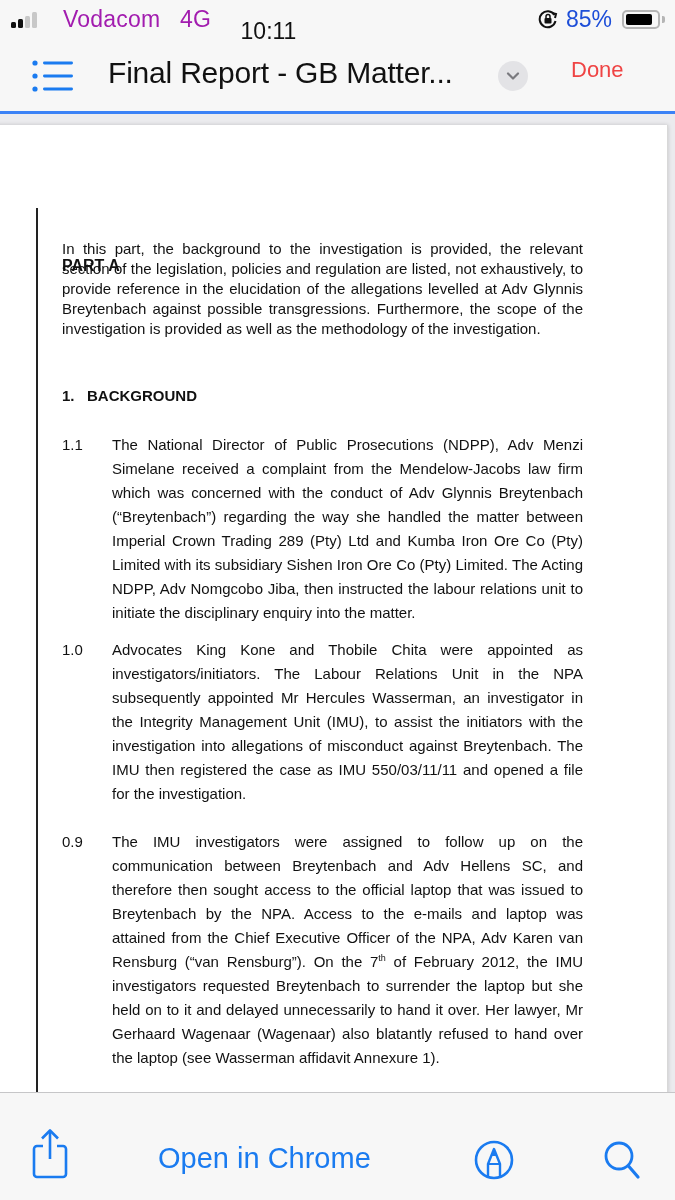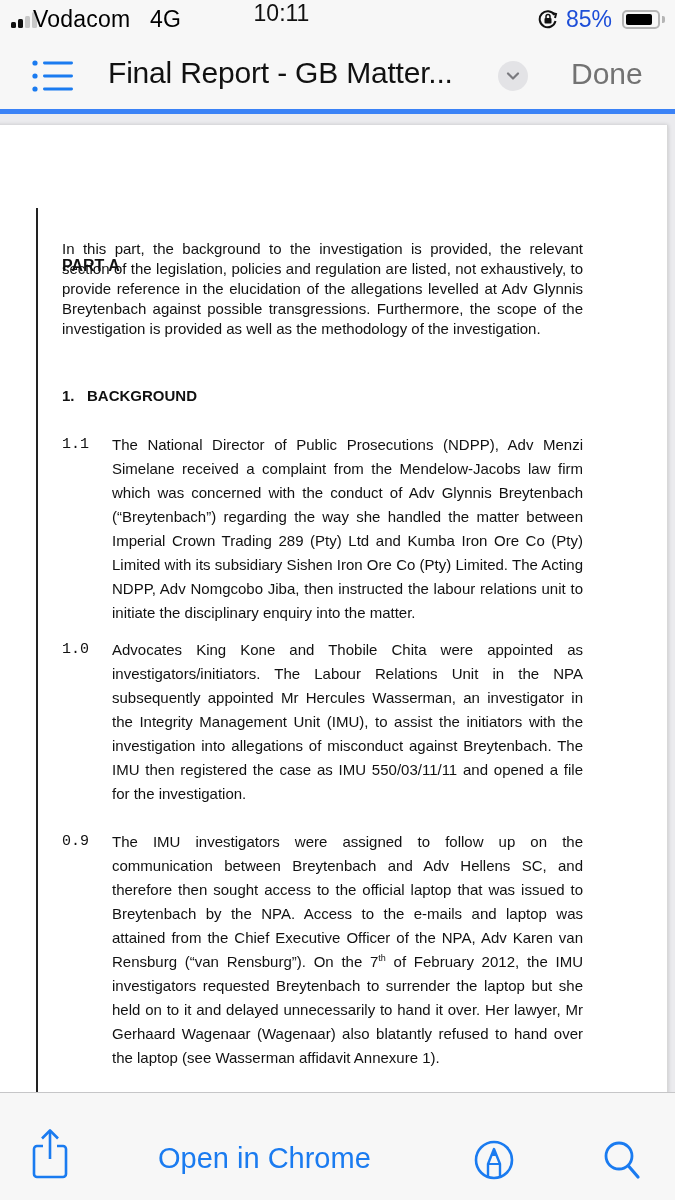--- a/index.html
+++ b/index.html
@@ -3,46 +3,46 @@
 <meta charset="utf-8">
 <style>
   * { box-sizing: border-box; margin: 0; padding: 0; }
   html, body { width: 675px; height: 1200px; overflow: hidden; background: #f7f7f7; font-family: "Liberation Sans", sans-serif; }
   .screen { position: relative; width: 675px; height: 1200px; background: #ebebee; overflow: hidden; }
 
   
   .status-bar { position: absolute; top: 0; left: 0; width: 675px; height: 40px; background: #f7f7f7; }
   .signal { position: absolute; left: 11px; top: 12px; width: 30px; height: 16px; }
   .signal span { position: absolute; bottom: 0; width: 5px; border-radius: 1.5px; }
-  .carrier { position: absolute; left: 33px; top: 6px; font-size: 23px; color: #000000; letter-spacing: 0.2px; }
-  .clock { position: absolute; left: 0; width: 537px; top: 0; text-align: center; font-size: 23px; color: #111; margin-left: 13px; }
+  .carrier { position: absolute; left: 63px; top: 6px; font-size: 23px; color: #a21caf; letter-spacing: 0.2px; }
+  .clock { position: absolute; left: 0; width: 537px; top: 18px; text-align: center; font-size: 23px; color: #111; }
   .lock-icon { position: absolute; left: 538px; top: 9px; width: 20px; height: 20px; }
   .battery-pct { position: absolute; left: 566px; top: 6px; font-size: 23px; color: #1d4ed8; }
   .battery { position: absolute; left: 622px; top: 10px; width: 38px; height: 19px; border: 2px solid #b5b5b5; border-radius: 5px; padding: 2px; }
   .battery .fill { width: 85%; height: 100%; background: #000; border-radius: 2px; }
   .battery-tip { position: absolute; left: 662px; top: 16px; width: 3px; height: 7px; background: #b5b5b5; border-radius: 0 2px 2px 0; }
 
   
-  .nav-bar { position: absolute; top: 40px; left: 0; width: 675px; height: 74px; background: #f7f7f7; border-bottom: 5px solid #3b82f6; }
+  .nav-bar { position: absolute; top: 40px; left: 0; width: 675px; height: 74px; background: #f7f7f7; border-bottom: 3px solid #3b82f6; }
   .list-icon { position: absolute; left: 32px; top: 20px; width: 42px; height: 32px; }
   .doc-title { position: absolute; left: 108px; top: 16px; font-size: 30px; color: #111; letter-spacing: -0.2px; }
   .title-chevron { position: absolute; left: 498px; top: 21px; width: 30px; height: 30px; border-radius: 50%; background: #e3e3e6; }
-  .done-btn { position: absolute; left: 571px; top: 17px; font-size: 30px; color: #737373; }
+  .done-btn { position: absolute; left: 571px; top: 17px; font-size: 22px; color: #ef4444; }
 
   
   .doc-area { position: absolute; top: 115px; left: 0; width: 675px; height: 977px; background: #ebebee; overflow: hidden; }
   .page { position: absolute; top: 10px; left: -20px; width: 688px; height: 1200px; background: #fff; box-shadow: 0 0 4px rgba(0,0,0,0.18); border-right: 1px solid #d8d8d8; }
   .margin-line { position: absolute; left: 56px; top: 83px; width: 1.5px; height: 1000px; background: #222; }
   .doc-text { position: absolute; left: 82px; top: 0; width: 521px; color: #111; font-size: 15px; }
   .part-heading { position: absolute; top: 92px; left: 0; font-weight: bold; font-size: 16px; margin-top: 40px; }
   .para { position: absolute; left: 0; width: 521px; line-height: 20px; text-align: justify; text-align-last: left; font-size: 15px; }
   .section-heading { position: absolute; left: 0; top: 262px; font-weight: bold; font-size: 15px; }
   .section-heading .num { display: inline-block; width: 25px; }
   .item { position: absolute; left: 0; width: 521px; }
-  .item .num { position: absolute; left: 0; top: 0; font-size: 15px; line-height: 24px; font-family: Liberation Mono, monospace; }
+  .item .num { position: absolute; left: 0; top: 0; font-size: 15px; line-height: 24px; }
   .item .body { position: absolute; left: 50px; width: 471px; line-height: 24px; text-align: justify; text-align-last: left; font-size: 15px; }
   sup { font-size: 9px; vertical-align: 6px; line-height: 0; }
 
   
   .toolbar { position: absolute; top: 1092px; left: 0; width: 675px; height: 108px; background: #f7f7f7; border-top: 1px solid #c6c6c8; }
   .share-icon { position: absolute; left: 32px; top: 36px; width: 36px; height: 50px; }
   .open-chrome { position: absolute; left: 158px; top: 49px; font-size: 29px; color: #1a7bf0; }
   .markup-icon { position: absolute; left: 474px; top: 47px; width: 40px; height: 40px; }
   .search-icon { position: absolute; left: 603px; top: 47px; width: 38px; height: 40px; }
 </style>

